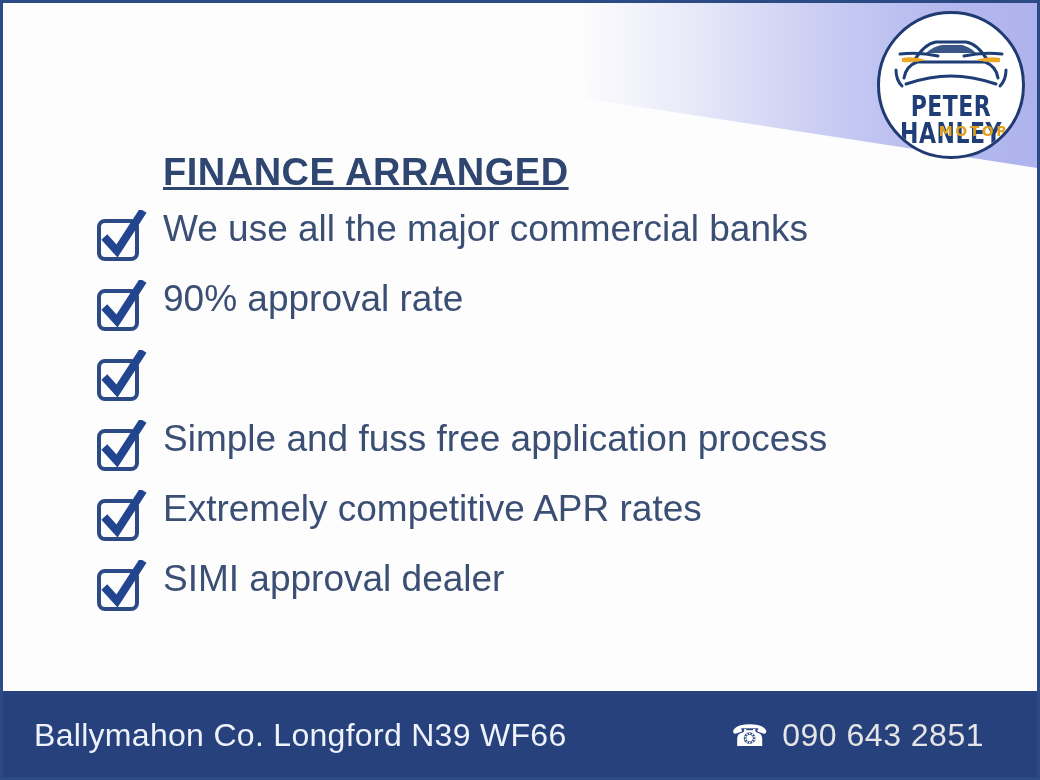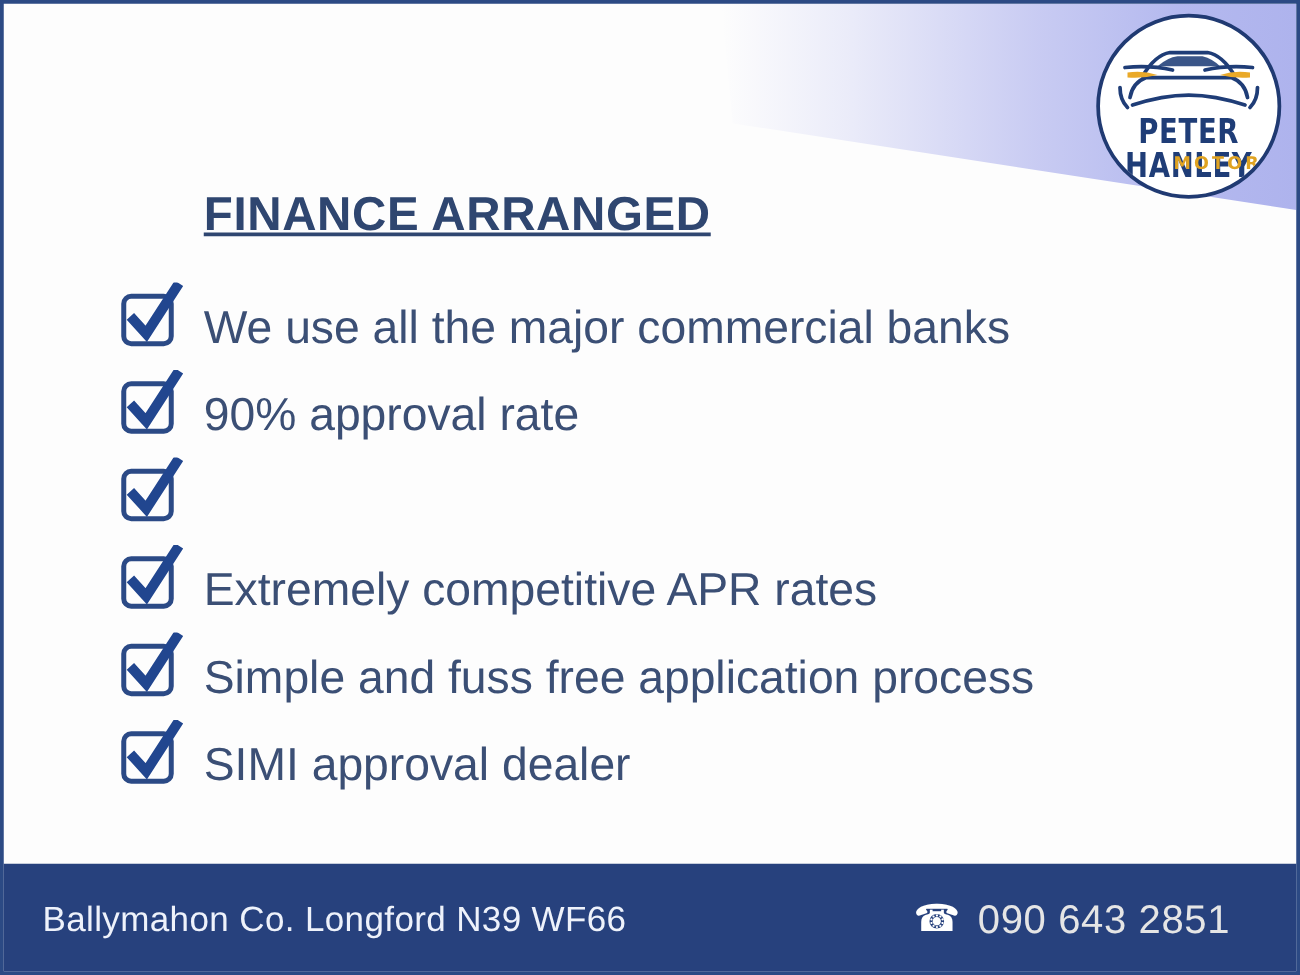--- a/index.html
+++ b/index.html
@@ -103,21 +103,21 @@
 
   
   .checklist {
     position: absolute;
     top: 207px;
     left: 92px;
     right: 40px;
   }
   .check-row {
     display: flex;
-    align-items: flex-end;
+    align-items: flex-start;
     height: 70px;
   }
   .check-icon {
     flex: 0 0 auto;
     width: 54px;
     height: 54px;
     position: relative;
     margin-right: 14px;
   }
   .check-icon svg { display: block; }
@@ -136,21 +136,21 @@
     right: -3px;
     bottom: -3px;
     height: 89px;
     background: #27417d;
     display: flex;
     align-items: center;
     padding: 0 34px;
     box-sizing: border-box;
   }
   .footer-address {
-    font-size: 28px;
+    font-size: 32px;
     color: #eef2fb;
     letter-spacing: 0.3px;
     white-space: nowrap;
   }
   .footer-phone {
     margin-left: auto;
     display: flex;
     align-items: center;
     gap: 14px;
     padding-right: 22px;
@@ -224,31 +224,31 @@
       </span>
     </div>
 
     <div class="check-row">
       <span class="check-icon">
         <svg width="54" height="54" viewBox="0 0 54 54">
           <rect x="4" y="11" width="38" height="38" rx="6" ry="6" fill="none" stroke="#2b4a86" stroke-width="4"></rect>
           <path d="M12 30 L22 41 L46 4" fill="none" stroke="#21468f" stroke-width="8" stroke-linecap="square" stroke-linejoin="miter"></path>
         </svg>
       </span>
+      <span class="check-label">Simple and fuss free application process</span>
+    </div>
+
+    <div class="check-row">
+      <span class="check-icon">
+        <svg width="54" height="54" viewBox="0 0 54 54">
+          <rect x="4" y="11" width="38" height="38" rx="6" ry="6" fill="none" stroke="#2b4a86" stroke-width="4"></rect>
+          <path d="M12 30 L22 41 L46 4" fill="none" stroke="#21468f" stroke-width="8" stroke-linecap="square" stroke-linejoin="miter"></path>
+        </svg>
+      </span>
       <span class="check-label">Extremely competitive APR rates</span>
-    </div>
-
-    <div class="check-row">
-      <span class="check-icon">
-        <svg width="54" height="54" viewBox="0 0 54 54">
-          <rect x="4" y="11" width="38" height="38" rx="6" ry="6" fill="none" stroke="#2b4a86" stroke-width="4"></rect>
-          <path d="M12 30 L22 41 L46 4" fill="none" stroke="#21468f" stroke-width="8" stroke-linecap="square" stroke-linejoin="miter"></path>
-        </svg>
-      </span>
-      <span class="check-label">Simple and fuss free application process</span>
     </div>
 
     <div class="check-row">
       <span class="check-icon">
         <svg width="54" height="54" viewBox="0 0 54 54">
           <rect x="4" y="11" width="38" height="38" rx="6" ry="6" fill="none" stroke="#2b4a86" stroke-width="4"></rect>
           <path d="M12 30 L22 41 L46 4" fill="none" stroke="#21468f" stroke-width="8" stroke-linecap="square" stroke-linejoin="miter"></path>
         </svg>
       </span>
       <span class="check-label">SIMI approval dealer</span>

